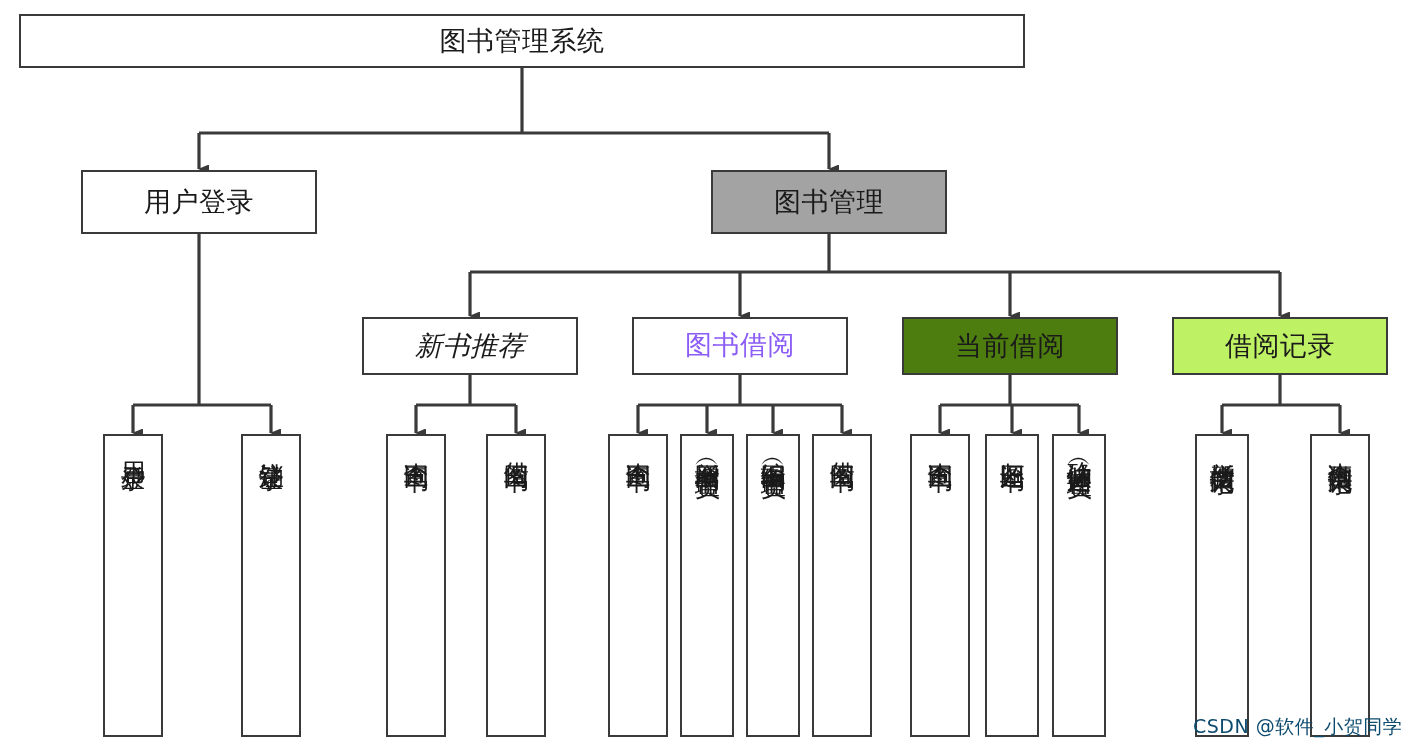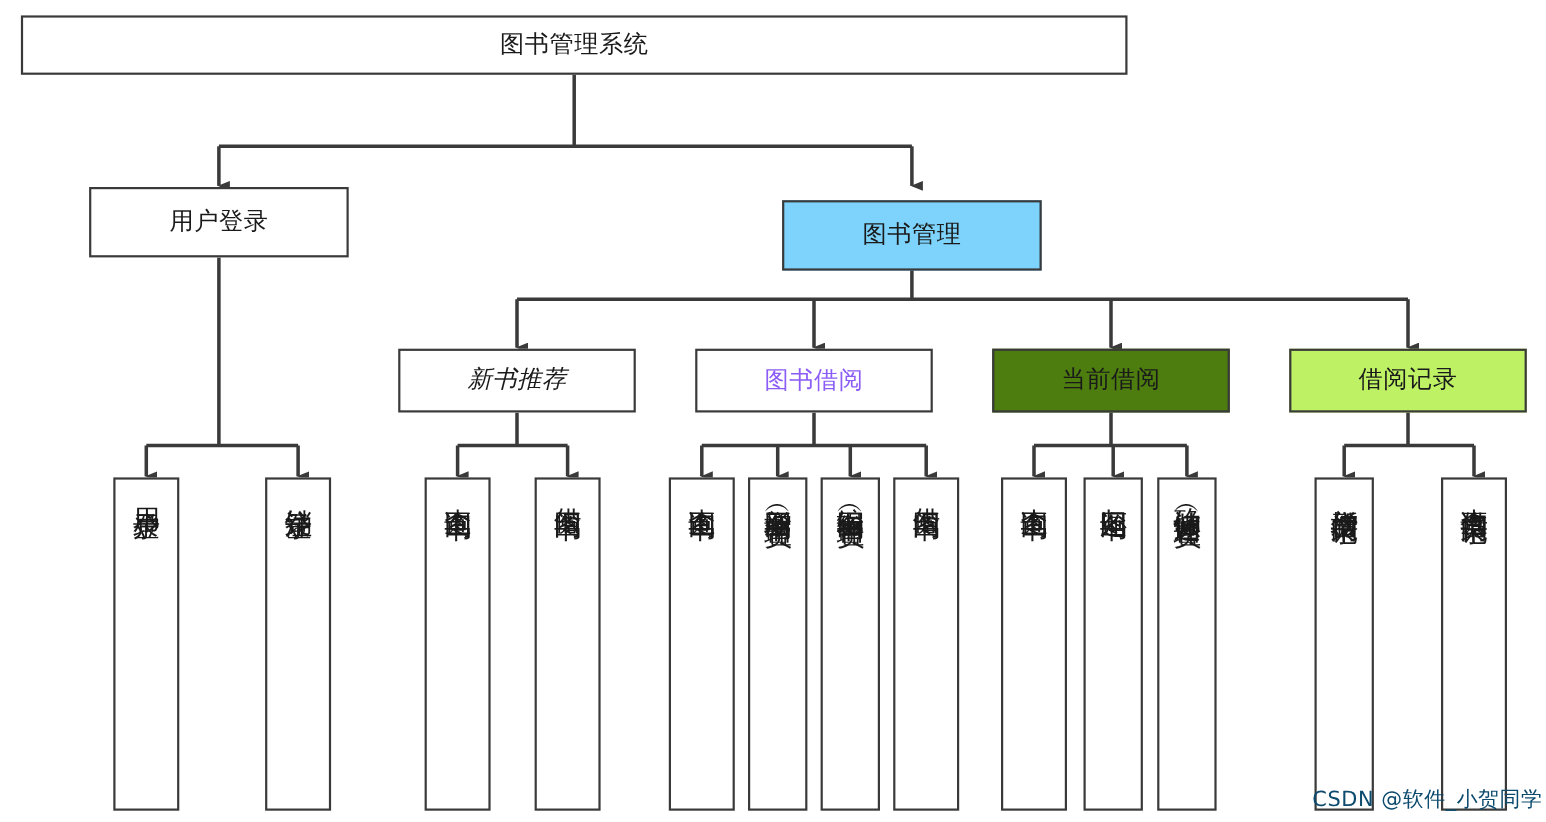--- a/index.html
+++ b/index.html
@@ -34,21 +34,21 @@
     justify-content: center;
     overflow: hidden;
   }
   .node-label {
     color: #1a1a1a;
     line-height: 1.18;
     text-align: center;
     white-space: nowrap;
   }
   .node-box.horiz .node-label {
-    font-size: 22px;
+    font-size: 27px;
     letter-spacing: 0.5px;
   }
   .node-box.vert {
     align-items: flex-start;
     justify-content: center;
     padding-top: 6px;
   }
   .node-box.vert .node-label {
     writing-mode: vertical-rl;
     text-orientation: upright;
@@ -112,21 +112,21 @@
       </g>
   </svg>
 
   <div id="node-layer">
       <div class="node-box horiz" style="left: 19px; top: 14px; width: 1006px; height: 54px; border-color: rgb(58, 58, 58); background: rgb(255, 255, 255);">
         <span class="node-label" style="color: rgb(26, 26, 26);">图书管理系统</span>
       </div>
       <div class="node-box horiz" style="left: 81px; top: 170px; width: 236px; height: 64px; border-color: rgb(58, 58, 58); background: rgb(255, 255, 255);">
         <span class="node-label" style="color: rgb(26, 26, 26);">用户登录</span>
       </div>
-      <div class="node-box horiz" style="left: 711px; top: 170px; width: 236px; height: 64px; border-color: rgb(58, 58, 58); background: #7dd3fc; margin-top: 12px;">
+      <div class="node-box horiz" style="left: 711px; top: 170px; width: 236px; height: 64px; border-color: rgb(58, 58, 58); background: #a3a3a3;">
         <span class="node-label" style="color: rgb(26, 26, 26);">图书管理</span>
       </div>
       <div class="node-box horiz" style="left: 362px; top: 317px; width: 216px; height: 58px; border-color: rgb(58, 58, 58); background: rgb(255, 255, 255); font-style: italic;">
         <span class="node-label" style="color: rgb(26, 26, 26);">新书推荐</span>
       </div>
       <div class="node-box horiz" style="left: 632px; top: 317px; width: 216px; height: 58px; border-color: rgb(58, 58, 58); background: rgb(255, 255, 255);">
         <span class="node-label" style="color: #8b5cf6; font-family: Liberation Serif, serif;">图书借阅</span>
       </div>
       <div class="node-box horiz" style="left: 902px; top: 317px; width: 216px; height: 58px; border-color: rgb(58, 58, 58); background: #4d7c0f;">
         <span class="node-label" style="color: rgb(26, 26, 26);">当前借阅</span>

